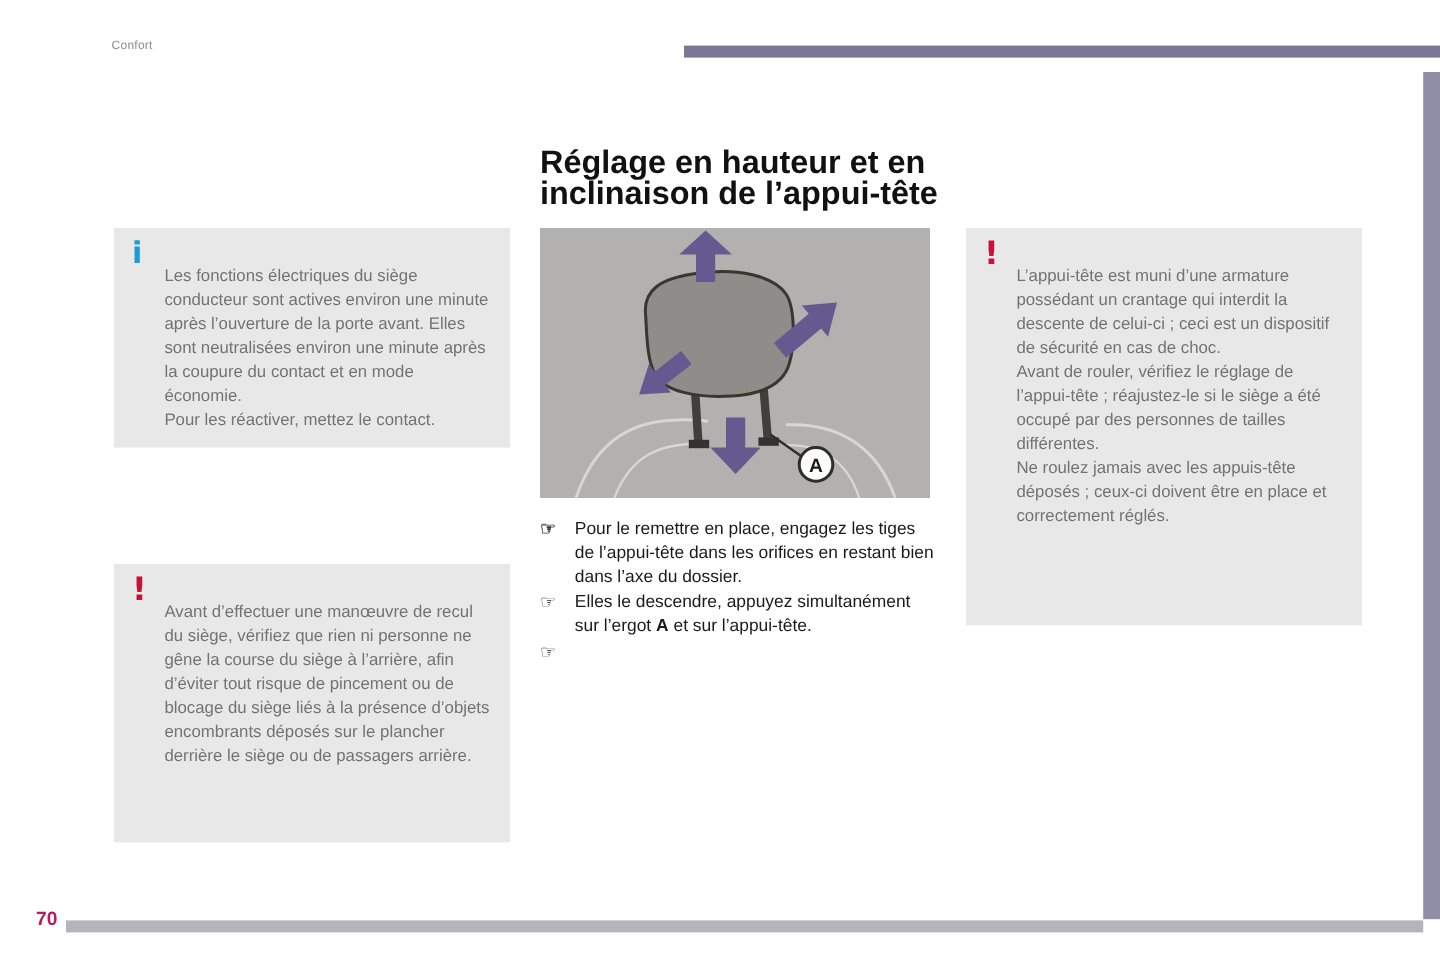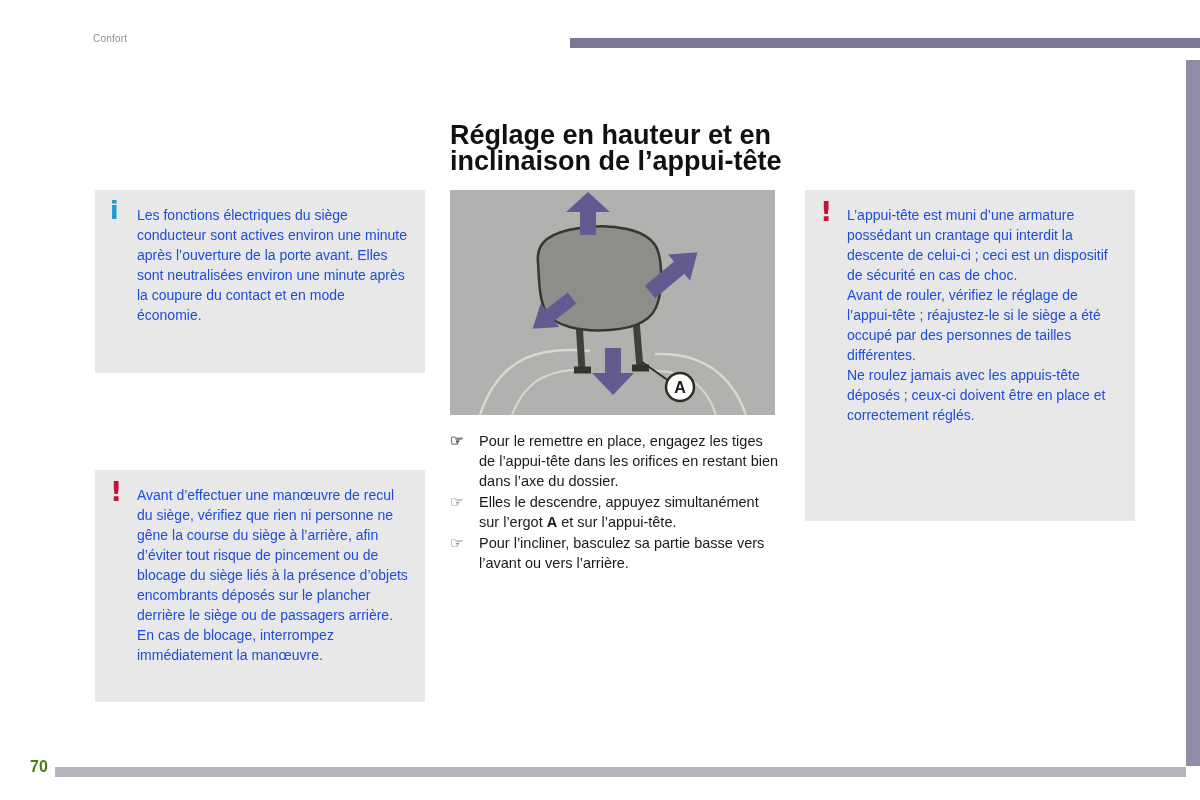--- a/index.html
+++ b/index.html
@@ -19,40 +19,40 @@
   .side-bar {
     position:absolute; left:1186px; top:60px; width:14px; height:706px;
     background:var(--side-bar, #908da6);
   }
   .bottom-bar {
     position:absolute; left:55px; top:767px; width:1131px; height:10px;
     background:var(--bottom-bar, #b4b4bc);
   }
   .page-number {
     position:absolute; left:30px; top:758px;
-    font-size:16px; font-weight:bold; color:#4d7c0f;
+    font-size:16px; font-weight:bold; color:#be185d;
   }
   .title {
     position:absolute; left:450px; top:122px; width:345px; margin:0;
     font-size:27px; line-height:26px; font-weight:bold; color:#111;
     white-space:pre-line;
   }
   .note-box { position:absolute; background:var(--note-bg, #e8e8e8); }
   .info-box  { left:95px;  top:190px; width:330px; height:183px; }
   .warn-left { left:95px;  top:470px; width:330px; height:232px; }
   .warn-right{ left:805px; top:190px; width:330px; height:331px; }
   .note-icon {
     position:absolute; left:15px; top:6px; font-weight:bold;
     font-family:"DejaVu Sans", sans-serif;
   }
   .info-glyph { color:var(--info-icon, #1d9ad6); font-size:25px; }
   .warn-glyph { color:var(--warning-icon, #c41239); font-size:27px; }
   .note-text {
-    margin:4px 12px 0 42px; padding-top:11px;
-    font-size:14px; line-height:20px; color:#1d4ed8;
+    margin:18px 12px 0 42px; padding-top:11px;
+    font-size:14px; line-height:20px; color:#737373;
   }
   .note-text p { margin:0; }
   .note-text p.bold { font-weight:bold; }
   .illus {
     position:absolute; left:450px; top:190px; width:325px; height:225px;
     display:block;
   }
   .bullets {
     position:absolute; left:450px; top:430px; width:332px;
     list-style:none; margin:0; padding:0;
@@ -74,28 +74,28 @@
 <div class="bottom-bar"></div>
 <div class="page-number">70</div>
 
 <h1 class="title">Réglage en hauteur et en
 inclinaison de l’appui-tête</h1>
 
 <div class="note-box info-box">
   <span class="note-icon info-glyph">i</span>
   <div class="note-text">
     <p>Les fonctions électriques du siège conducteur sont actives environ une minute après l’ouverture de la porte avant. Elles sont neutralisées environ une minute après la coupure du contact et en mode économie.</p>
+    <p>Pour les réactiver, mettez le contact.</p>
   </div>
 </div>
 
 <div class="note-box warn-left">
   <span class="note-icon warn-glyph">!</span>
   <div class="note-text">
     <p>Avant d’effectuer une manœuvre de recul du siège, vérifiez que rien ni personne ne gêne la course du siège à l’arrière, afin d’éviter tout risque de pincement ou de blocage du siège liés à la présence d’objets encombrants déposés sur le plancher derrière le siège ou de passagers arrière.</p>
-    <p>En cas de blocage, interrompez immédiatement la manœuvre.</p>
   </div>
 </div>
 
 <div class="note-box warn-right">
   <span class="note-icon warn-glyph">!</span>
   <div class="note-text">
     <p>L’appui-tête est muni d’une armature possédant un crantage qui interdit la descente de celui-ci ; ceci est un dispositif de sécurité en cas de choc.</p>
     <p>Avant de rouler, vérifiez le réglage de l’appui-tête ; réajustez-le si le siège a été occupé par des personnes de tailles différentes.</p>
     <p>Ne roulez jamais avec les appuis-tête déposés ; ceux-ci doivent être en place et correctement réglés.</p>
   </div>
@@ -139,15 +139,14 @@
   <li>
     <span class="marker">☞</span>
     <span class="btext"><span>Pour le remettre en place, engagez les tiges de l’appui-tête dans les orifices en restant bien dans l’axe du dossier.</span><b></b><span></span></span>
   </li>
   <li>
     <span class="marker">☞</span>
     <span class="btext"><span>Elles le descendre, appuyez simultanément sur l’ergot </span><b>A</b><span> et sur l’appui-tête.</span></span>
   </li>
   <li>
     <span class="marker">☞</span>
-    <span class="btext"><span>Pour l’incliner, basculez sa partie basse vers l’avant ou vers l’arrière.</span><b></b><span></span></span>
   </li>
 </ul>
 
 </body></html>

